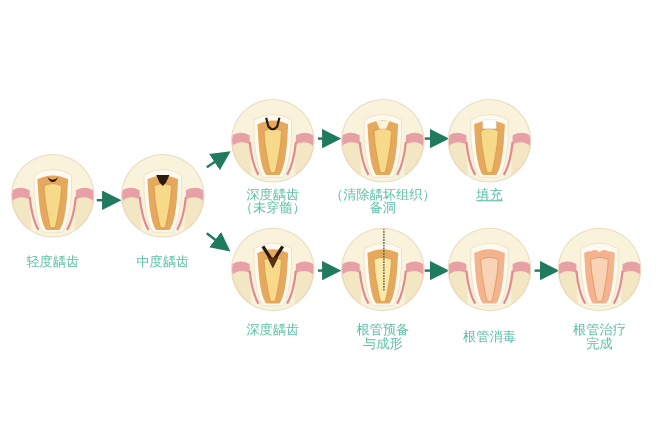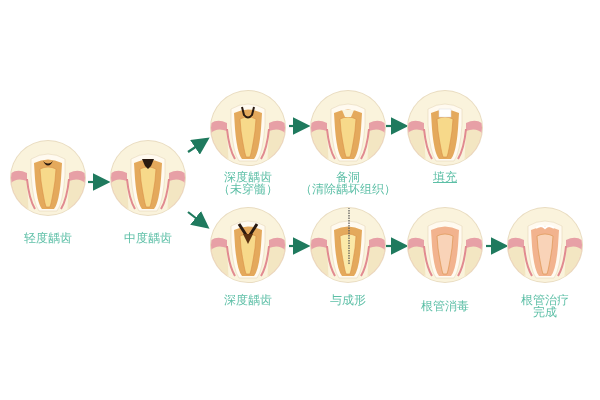--- a/index.html
+++ b/index.html
@@ -219,30 +219,31 @@
     <div>轻度龋齿</div>
   </div>
   <div class="label" style="left:93px;top:232px;text-align:center;">
     <div>中度龋齿</div>
   </div>
   <div class="label" style="left:193px;top:171px;">
     <div>深度龋齿</div>
     <div>（未穿髓）</div>
   </div>
   <div class="label" style="left:293px;top:171px;">
+    <div>（清除龋坏组织）</div>
     <div>备洞</div>
-    <div>（清除龋坏组织）</div>
   </div>
   <div class="label" style="left:390px;top:171px;text-decoration:underline;">
     <div>填充</div>
   </div>
   <div class="label" style="left:193px;top:294px;">
     <div>深度龋齿</div>
   </div>
   <div class="label" style="left:293px;top:294px;">
+    <div>根管预备</div>
     <div>与成形</div>
   </div>
   <div class="label" style="left:490px;top:294px;">
     <div>根管治疗</div>
     <div>完成</div>
   </div>
   <div class="label" style="left:390px;top:300px;">
     <div>根管消毒</div>
   </div>
 

